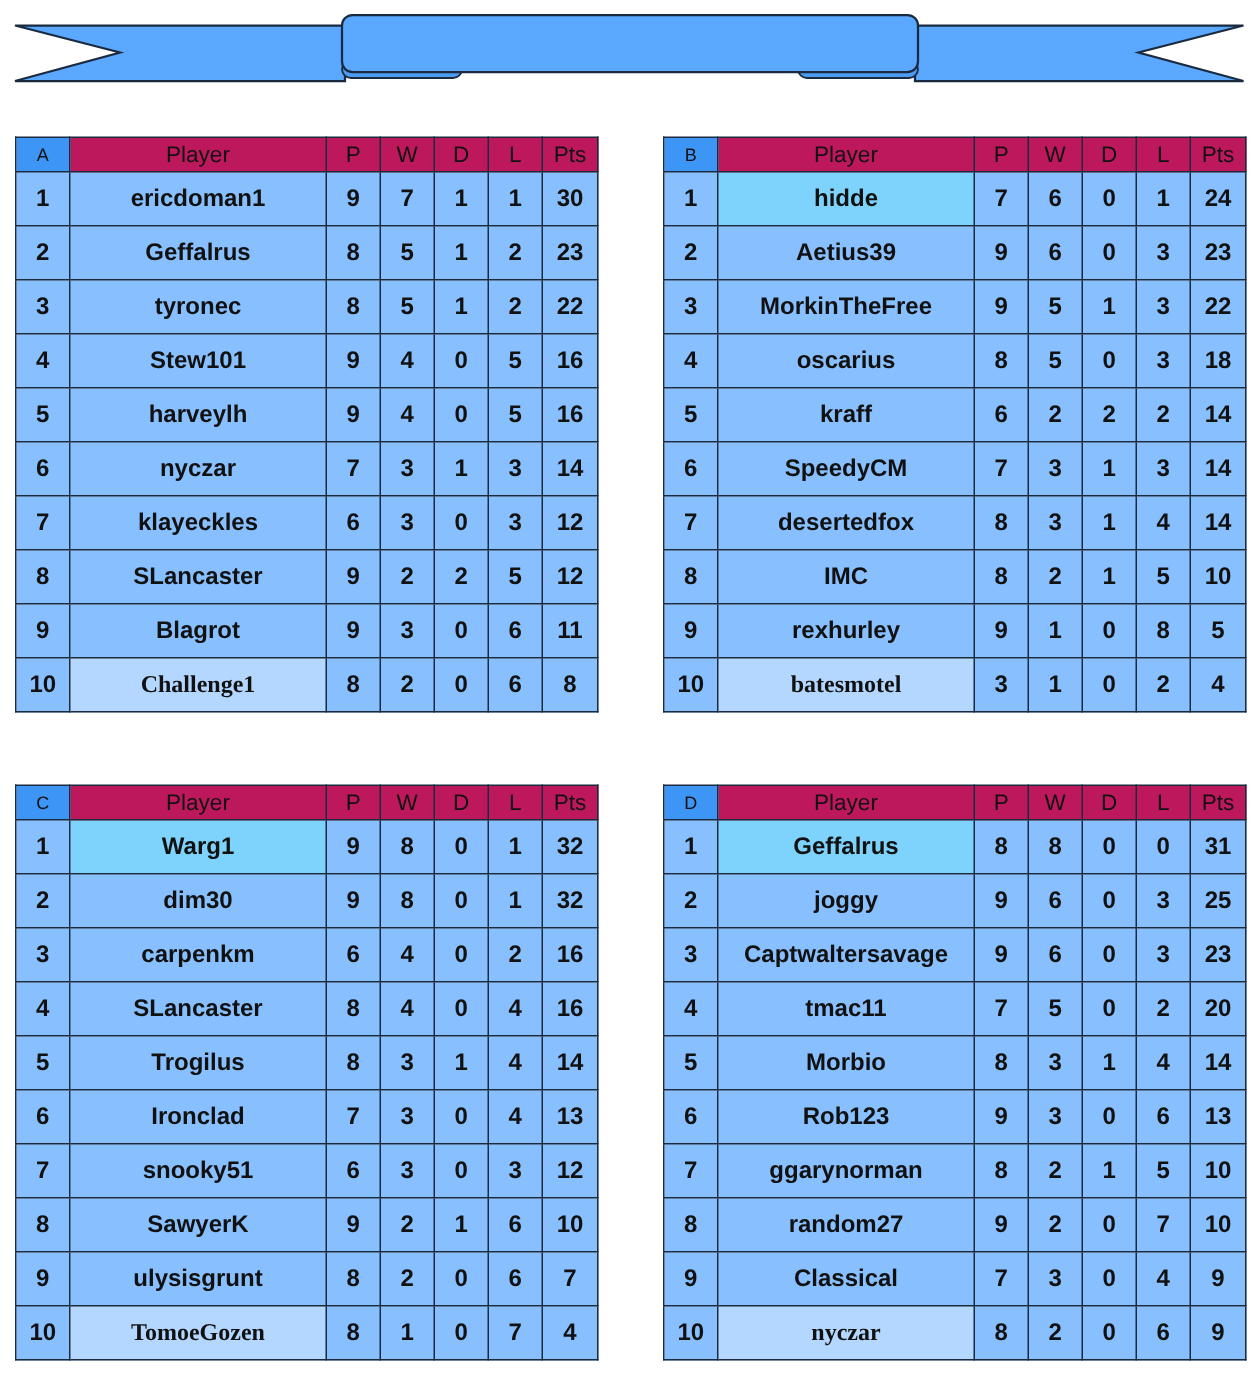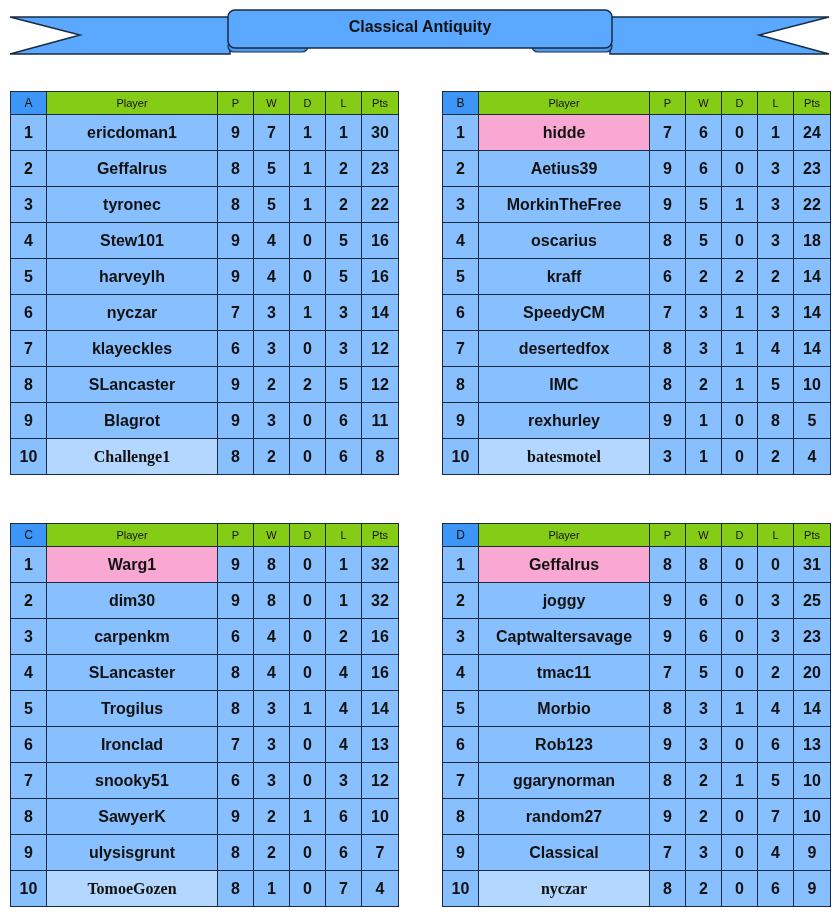--- a/index.html
+++ b/index.html
@@ -2,25 +2,25 @@
 <html><head>
 <meta charset="utf-8">
 <style>
   html, body { margin:0; padding:0; background:#ffffff; }
   body { width:839px; height:916px; position:relative; overflow:hidden; font-family:"Liberation Sans", sans-serif; }
   .banner { position:absolute; left:0; top:0; width:839px; height:60px; }
   .banner-title { position:absolute; left:228px; top:10px; width:384px; height:34px; display:flex; align-items:center; justify-content:center; font-weight:bold; font-size:16px; color:#111; }
   .group { position:absolute; width:389px; }
   table { border-collapse:collapse; width:389px; table-layout:fixed; }
   td, th { border:1.5px solid #1a2b40; text-align:center; padding:0; color:#111; }
-  th { height:22px; font-weight:normal; font-size:11px; background:#84cc16; }
+  th { height:22px; font-weight:normal; font-size:15px; background:#be185d; }
   th.grp { background:#3d95f5; font-size:12px; }
   td { height:35px; font-weight:bold; font-size:16px; background:#88c0ff; }
   td.pos { background:#88c0ff; }
-  td.player.lead { background:#f9a8d4; }
+  td.player.lead { background:#7dd3fc; }
   td.player.last { background:#b3d7ff;font-family:Liberation Serif, serif; }
   col.c-pos { width:36px; }
   col.c-player { width:171px; }
   col.c-n { width:36px; }
   col.c-pts { width:37px; }
 </style>
 </head>
 <body>
 
 <div class="banner">
@@ -28,21 +28,20 @@
 
     <polygon points="10,17 230,17 230,54 10,54 80,35" fill="#5aa8ff" stroke="#1a2b40" stroke-width="1.5"></polygon>
 
     <polygon points="829,17 610,17 610,54 829,54 759,35" fill="#5aa8ff" stroke="#1a2b40" stroke-width="1.5"></polygon>
 
     <rect x="228" y="40" width="80" height="12" rx="6" fill="#4b9cf2" stroke="#1a2b40" stroke-width="1.2"></rect>
     <rect x="532" y="40" width="80" height="12" rx="6" fill="#4b9cf2" stroke="#1a2b40" stroke-width="1.2"></rect>
 
     <rect x="228" y="10" width="384" height="38" rx="7" fill="#5aa8ff" stroke="#1a2b40" stroke-width="1.5"></rect>
   </svg>
-  <div class="banner-title">Classical Antiquity</div>
 </div>
 
 <div class="group" style="left:10px; top:91px;">
   <table>
     <colgroup>
         <col class="c-pos">
         <col class="c-player">
         <col class="c-n">
         <col class="c-n">
         <col class="c-n">

